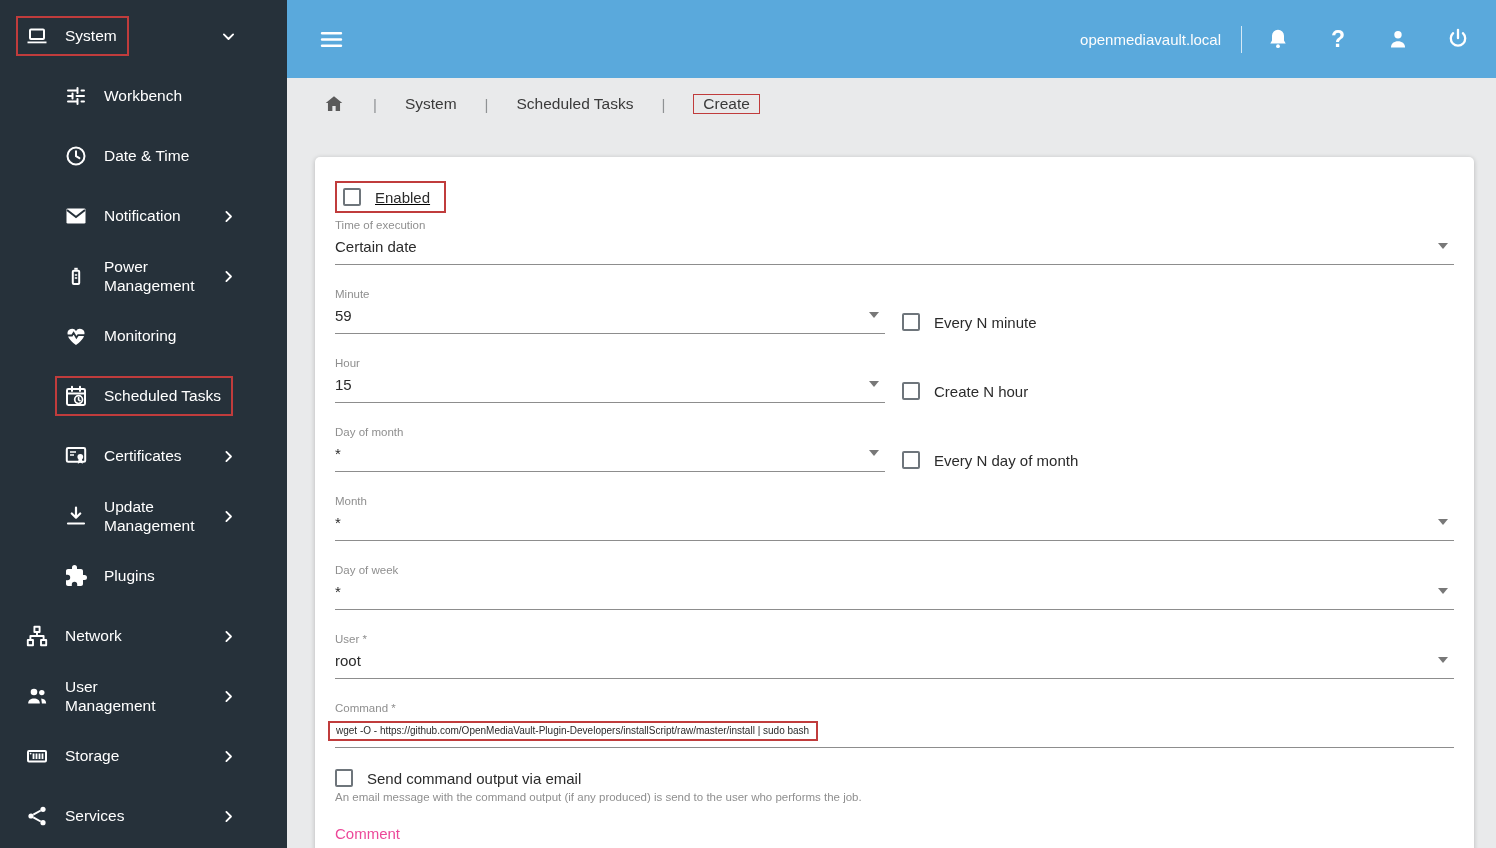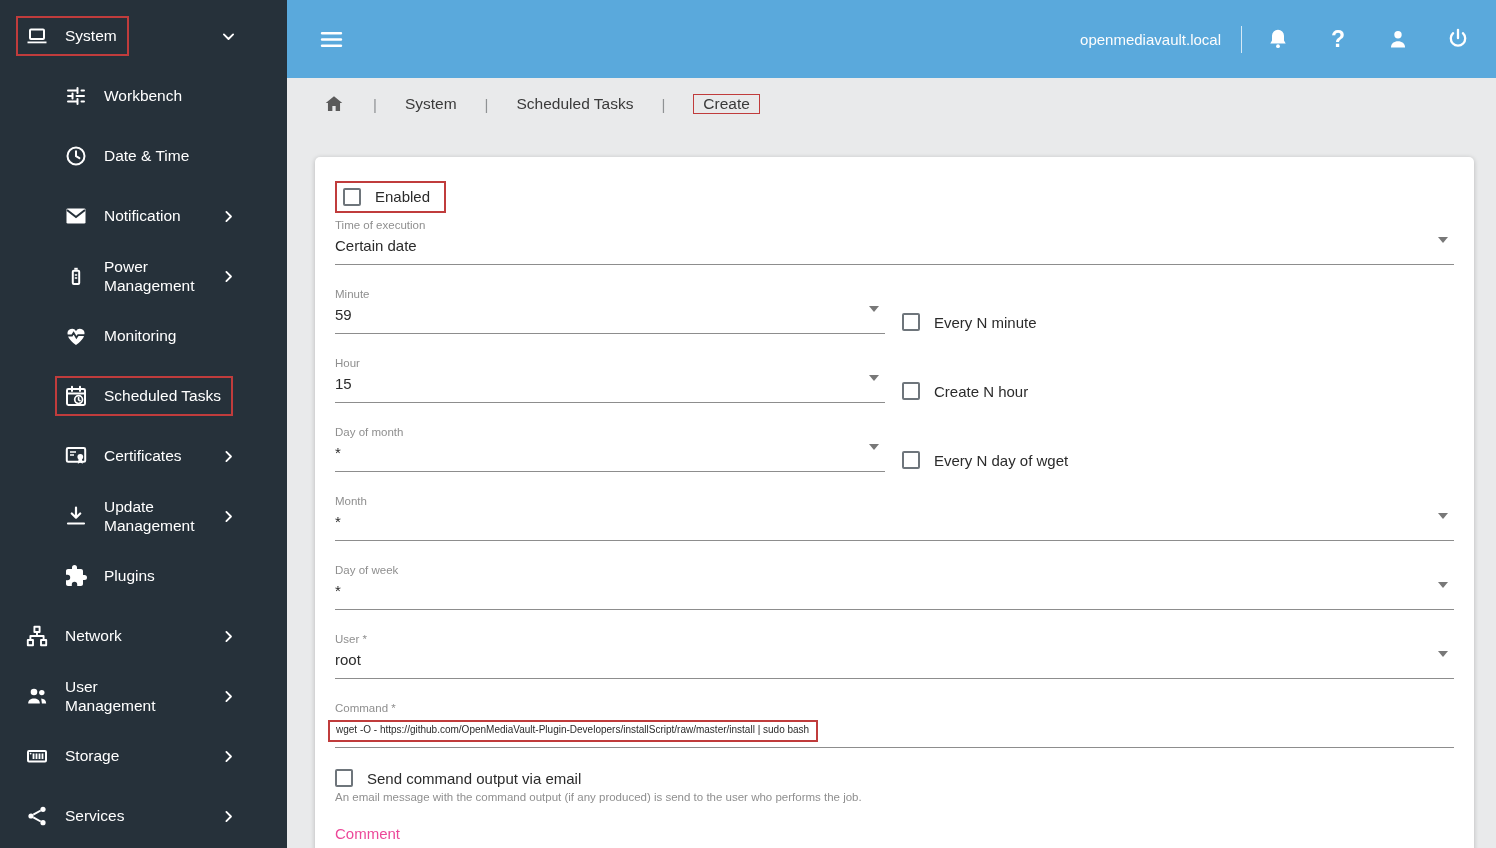--- a/index.html
+++ b/index.html
@@ -37,27 +37,27 @@
   .home-icon{width:22px;height:22px;color:#5a5a5a;cursor:pointer;}
   .bc-sep{color:#8f9294;margin:0 28px;font-size:15px;}
   .bc-item{cursor:pointer;}
   .bc-current{border:1.5px solid var(--red);padding:0 9px;}
 
   
   .content{flex:1;padding:27px 22px 0 28px;min-height:0;}
   .card{background:#fff;border-radius:5px;box-shadow:0 1px 5px rgba(0,0,0,.22);height:110%;padding:22px 20px 0 20px;}
 
   .enabled-wrap{margin:2px 0 6px;}
-  .redbox-en{display:inline-flex;border:2px solid var(--red);padding:5px 14px 5px 6px;}
+  .redbox-en{display:inline-flex;align-items:center;border:2px solid var(--red);padding:5px 14px 5px 6px;text-decoration:underline;}
   .cb{width:18px;height:18px;border:2px solid #6e757b;border-radius:2px;background:#fff;flex:none;display:inline-block;cursor:pointer;}
   .cb-label{font-size:15px;color:var(--text);margin-left:14px;}
 
   .field{position:relative;}
   .f-label{font-size:11.5px;color:var(--label);margin-bottom:6px;}
-  .f-control{display:flex;border-bottom:1px solid var(--line);padding-bottom:9px;font-size:15px;color:var(--text);min-height:28px;cursor:pointer;}
+  .f-control{display:flex;align-items:center;border-bottom:1px solid var(--line);padding-bottom:9px;font-size:15px;color:var(--text);min-height:28px;cursor:pointer;}
   .caret{width:0;height:0;border-left:5.5px solid transparent;border-right:5.5px solid transparent;border-top:6.5px solid #787878;margin-left:auto;margin-right:6px;}
   .mb{margin-bottom:23px;}
   .row-pair{display:flex;align-items:flex-end;margin-bottom:23px;}
   .field.narrow{width:550px;flex:none;}
   .side-check{display:flex;align-items:center;margin-left:17px;margin-bottom:3px;}
 
   .cmd-box{display:inline-block;border:2px solid var(--red);padding:2px 7px 3px 6px;margin-left:-7px;font-size:10px;color:var(--text);white-space:nowrap;}
   .field.command .f-control{padding-bottom:5px;cursor:text;}
 
   .check-row{display:flex;align-items:center;margin-bottom:4px;}
@@ -381,21 +381,21 @@
       <div class="row-pair">
         <div class="field narrow">
           <div class="f-label">Day of month</div>
           <div class="f-control">
             <span>*</span>
             <span class="caret"></span>
           </div>
         </div>
         <div class="side-check">
           <span class="cb"></span>
-          <span class="cb-label">Every N day of wget</span>
+          <span class="cb-label">Every N day of month</span>
         </div>
       </div>
 
       <div class="field mb">
         <div class="f-label">Month</div>
         <div class="f-control">
           <span>*</span>
           <span class="caret"></span>
         </div>
       </div>

